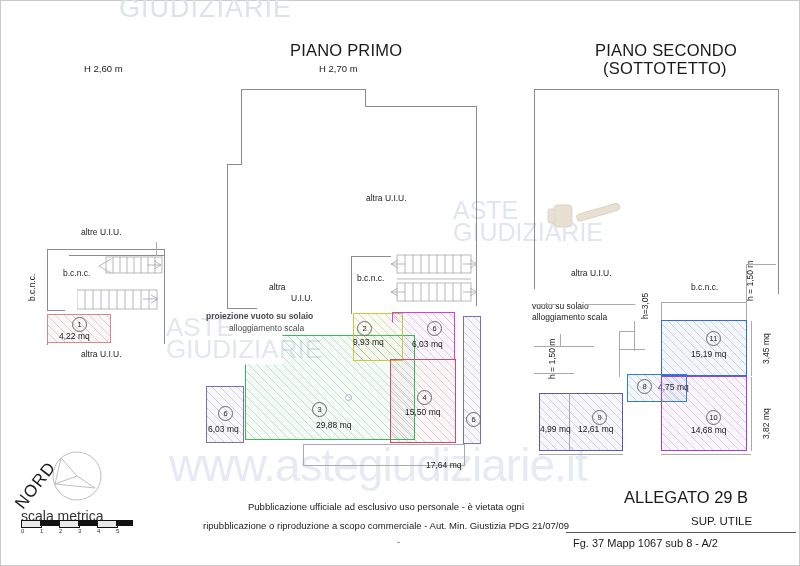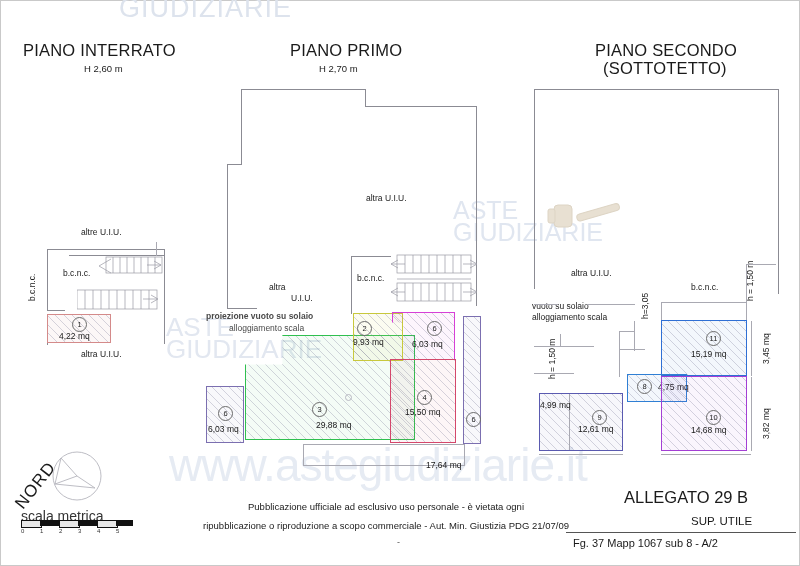--- a/index.html
+++ b/index.html
@@ -69,21 +69,20 @@
   <svg class="gavel" viewBox="0 0 80 34">
     <g fill="#e8e0d2" stroke="#ddd4c4" stroke-width="1">
       <rect x="30" y="14" width="44" height="7" rx="3.5" transform="rotate(-16 30 14)"></rect>
       <rect x="8" y="4" width="18" height="22" rx="4"></rect>
       <rect x="2" y="8" width="7" height="14" rx="2"></rect>
     </g>
   </svg>
 
   <div class="abs wm nosel" id="wm-diag">www.astegiudiziarie.it</div>
 
-  <div class="abs ptitle nosel" style="left:22px;top:40px;">PIANO INTERRATO</div>
   <div class="abs psub nosel" style="left:65px;top:62px;padding-left:18px;">H 2,60 m</div>
 
   <div class="abs lbl nosel" style="left:80px;top:226px;">altre U.I.U.</div>
 
   <div class="abs lbl nosel vert" style="left:26px;top:300px;transform:rotate(-90deg);">b.c.n.c.</div>
 
   <div class="abs lbl nosel" style="left:62px;top:267px;">b.c.n.c.</div>
 
   <div class="abs lbl nosel" style="left:80px;top:348px;">altra U.I.U.</div>
 
@@ -235,21 +234,21 @@
   <div class="abs room hatch" style="left:626px;top:373px;width:60px;height:28px;border:1.8px solid #2f7fd4;
               background-color:rgba(47,127,212,.06);"></div>
   <div class="abs bub nosel" style="left:636px;top:378px;">8</div>
   <div class="abs area nosel" style="left:657px;top:381px;">4,75 mq</div>
 
   <div class="abs room hatch" style="left:538px;top:392px;width:84px;height:58px;border:1.3px solid #5a5ab0;
               background-color:rgba(90,90,176,.05);"></div>
   <div class="abs bub nosel" style="left:591px;top:409px;">9</div>
   <div class="abs area nosel" style="left:577px;top:423px;">12,61 mq</div>
   <div class="abs line" style="left:568px;top:393px;width:1px;height:56px;"></div>
-  <div class="abs area nosel" style="left:539px;top:399px;">4,99 mq</div>
+  <div class="abs area nosel" style="left:539px;top:423px;">4,99 mq</div>
 
   <div class="abs room hatch" style="left:660px;top:375px;width:86px;height:75px;border:1.5px solid #a33fd4;
               background-color:rgba(163,63,212,.05);"></div>
   <div class="abs bub nosel" style="left:705px;top:409px;">10</div>
   <div class="abs area nosel" style="left:690px;top:424px;">14,68 mq</div>
   <div class="abs line" style="left:750px;top:376px;width:1px;height:74px;"></div>
   <div class="abs area nosel vert" style="left:760px;top:438px;transform:rotate(-90deg);">3,82 mq</div>
 
   <div class="abs line" style="left:533px;top:372px;width:40px;height:1px;"></div>
   <div class="abs line" style="left:660px;top:453px;width:90px;height:1px;"></div>

